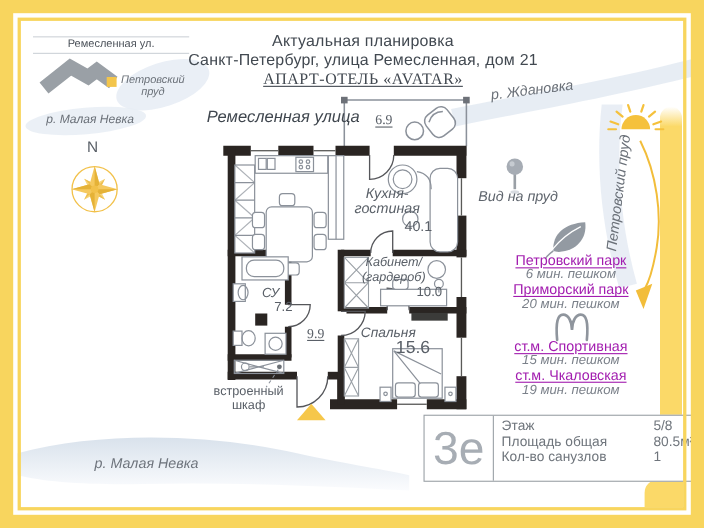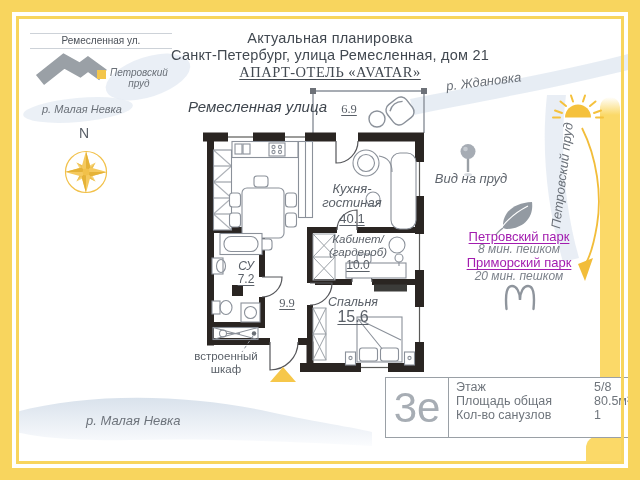--- a/index.html
+++ b/index.html
@@ -20,21 +20,21 @@
   .frame-line{position:absolute;inset:16px;border:3px solid var(--accent);z-index:30;pointer-events:none;}
   .right-band{position:absolute;left:600px;top:97px;width:20px;height:364px;
     background:linear-gradient(to bottom, rgba(251,217,104,0) 0, var(--band) 18px, var(--band));
     border-radius:10px 10px 0 0;z-index:1;}
   .corner-blob{position:absolute;left:586px;top:436px;width:35px;height:25px;
     background:var(--band);border-radius:12px 0 0 0;z-index:1;}
   .scene{position:absolute;left:0;top:0;z-index:2;}
   .street-line{position:absolute;left:30px;width:142px;height:1px;background:#cdd2d8;z-index:10;}
   .room-label{color:var(--gray);}
   .room-label .nm{font-style:italic;}
-  .room-label .ar{text-decoration:underline;text-underline-offset:2px;}
+  .room-label .ar{text-underline-offset:2px;text-align:right;}
   .poi{width:162px;text-align:center;}
   .poi .poi-name{font-size:13px;color:#a21caf;text-decoration:underline;text-underline-offset:2px;line-height:13.2px;}
   .poi .poi-time{font-size:12px;font-style:italic;color:var(--lgray);line-height:13.2px;}
   .infobox{position:absolute;left:353px;top:377px;width:278px;height:61px;
     border:1.5px solid #9aa0a6;display:flex;z-index:10;box-sizing:border-box;background:#fff;margin-left:32px;}
   .infobox .unit{width:62px;border-right:1.5px solid #9aa0a6;display:flex;align-items:center;
     justify-content:center;font-size:42px;color:#a7adb4;line-height:1;}
   .infobox .rows{flex:1;padding:3px 4px 0 7px;font-size:12.5px;color:#6f757c;}
   .infobox .row{display:flex;height:13.9px;line-height:13.5px;}
   .infobox .row .rl{width:138px;}
@@ -289,21 +289,21 @@
   <div class="street-line" style="top:48px"></div>
   <div class="lbl ctr it" style="left:103px;top:68px;width:72px;font-size:10px;line-height:10.5px;color:var(--mgray);white-space:normal"><span>Петровский</span><br><span>пруд</span></div>
   <div class="lbl ctr" style="left:30px;top:35px;width:142px;font-size:10px;color:#4a5058">Ремесленная ул.</div>
   <div class="lbl it" style="left:42px;top:103px;font-size:11px;color:var(--mgray)">р. Малая Невка</div>
 
   <div class="lbl" style="left:79px;top:125px;font-size:14px;color:#5a6068">N</div>
 
   <div class="lbl it" style="left:188px;top:98px;font-size:15px;color:#3f464e">Ремесленная улица</div>
   <div class="lbl ctr un" style="left:332px;top:102px;width:34px;font-size:12.5px;color:var(--gray)">6.9</div>
 
-  <div class="lbl ctr room-label" style="left:311px;top:182px;width:82px;font-size:13px;line-height:14px">
+  <div class="lbl ctr room-label" style="left:311px;top:169px;width:82px;font-size:13px;line-height:14px">
     <div class="nm">Кухня-</div>
     <div class="nm">гостиная</div>
     <div class="ar" style="margin-top:2px">40.1</div>
   </div>
 
   <div class="lbl ctr room-label" style="left:314px;top:233px;width:88px;font-size:11.5px;line-height:12.5px">
     <div class="nm">Кабинет/</div>
     <div class="nm">(гардероб)</div>
     <div class="ar" style="font-size:12px;margin-top:1px">10.0</div>
   </div>
@@ -321,25 +321,31 @@
   </div>
 
   <div class="lbl ctr" style="left:188px;top:350px;width:76px;font-size:11.5px;line-height:13px;color:var(--gray);white-space:normal"><span>встроенный</span><br><span>шкаф</span></div>
 
   <div class="lbl it" style="left:446px;top:74px;font-size:13px;color:var(--mgray);transform:rotate(-7deg)">р. Ждановка</div>
   <div class="lbl ctr it" style="left:492px;top:168px;width:140px;font-size:13px;color:var(--mgray);transform:rotate(-83deg)">Петровский пруд</div>
   <div class="lbl ctr it" style="left:428px;top:171px;width:86px;font-size:13px;color:#5f656d">Вид на пруд</div>
 
   <div class="lbl poi" style="left:438px;top:230px">
     <div class="poi-name">Петровский парк</div>
-    <div class="poi-time">8 мин. пешком</div>
+    <div class="poi-time">6 мин. пешком</div>
     <div class="poi-name">Приморский парк</div>
     <div class="poi-time">20 мин. пешком</div>
   </div>
 
+  <div class="lbl poi" style="left:438px;top:308px">
+    <div class="poi-name">ст.м. Спортивная</div>
+    <div class="poi-time">15 мин. пешком</div>
+    <div class="poi-name">ст.м. Чкаловская</div>
+    <div class="poi-time">19 мин. пешком</div>
+  </div>
 
   <div class="lbl it" style="left:86px;top:413px;font-size:13px;color:#6e747c">р. Малая Невка</div>
 
   <div class="infobox">
     <div class="unit">3е</div>
     <div class="rows">
       <div class="row">
         <span class="rl">Этаж</span>
           <span class="rv">5/8</span>
       </div>

